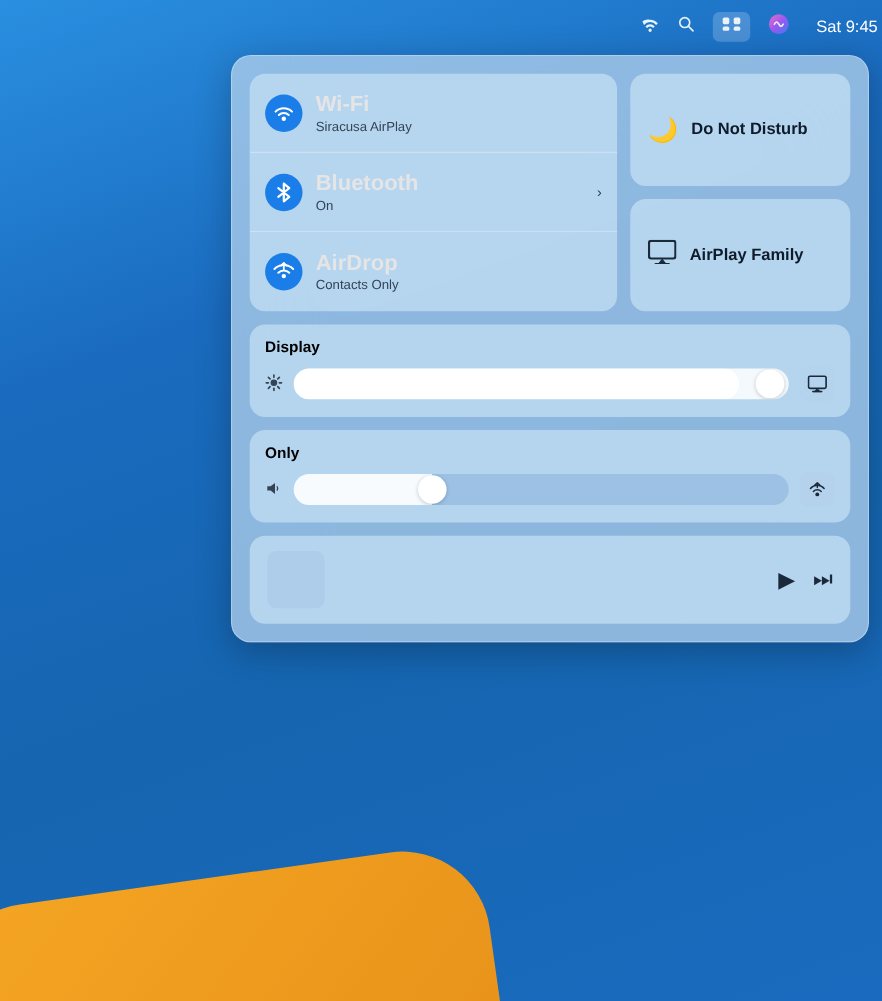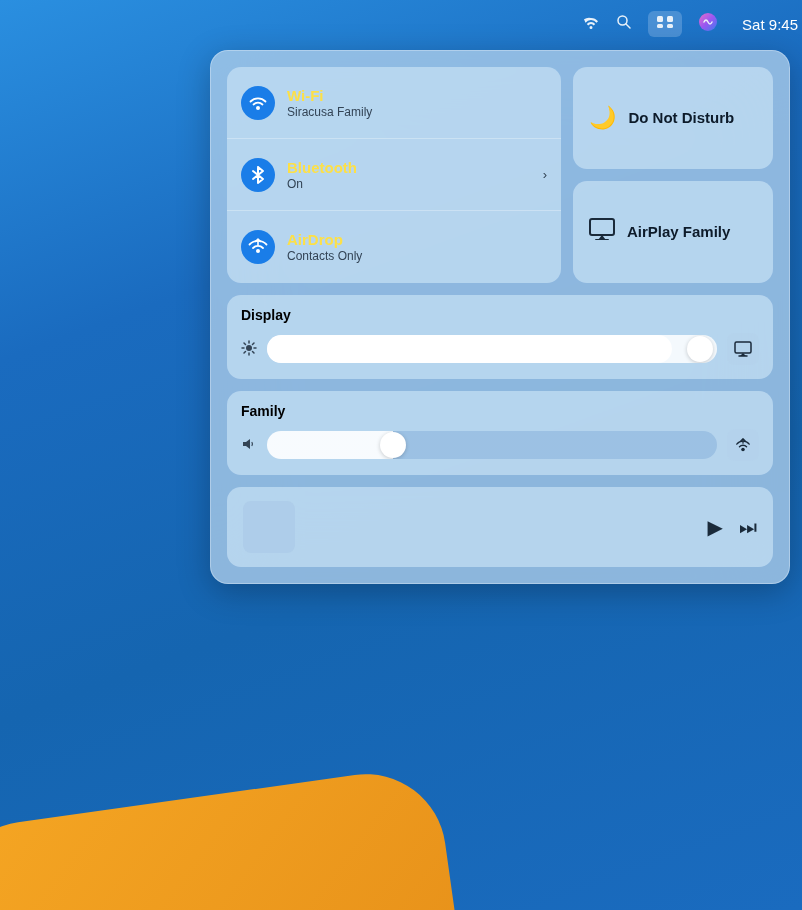--- a/index.html
+++ b/index.html
@@ -131,23 +131,23 @@
       flex-shrink: 0;
       color: white;
       font-size: 16px;
     }
 
     .conn-text {
       flex: 1;
     }
 
     .conn-title {
-      font-size: 15px;
+      font-size: 20px;
       font-weight: 600;
-      color: #fde047;
+      color: #e5e5e5;
     }
 
     .conn-subtitle {
       font-size: 12px;
       color: #334455;
       margin-top: 1px;
     }
 
     .conn-arrow {
       color: #334455;
@@ -357,21 +357,21 @@
       <div class="connectivity-item">
         <div class="conn-icon">
           <svg class="wifi-svg" viewBox="0 0 20 20" fill="white">
             <circle cx="10" cy="15" r="2" fill="white"></circle>
             <path d="M5.5 11.5a6.5 6.5 0 0 1 9 0" stroke="white" stroke-width="1.8" fill="none" stroke-linecap="round"></path>
             <path d="M2.5 8.5a10.5 10.5 0 0 1 15 0" stroke="white" stroke-width="1.8" fill="none" stroke-linecap="round"></path>
           </svg>
         </div>
         <div class="conn-text">
           <div class="conn-title">Wi-Fi</div>
-          <div class="conn-subtitle">Siracusa Family</div>
+          <div class="conn-subtitle">Siracusa AirPlay</div>
         </div>
       </div>
 
       <div class="connectivity-item">
         <div class="conn-icon">
           <svg class="bt-svg" viewBox="0 0 14 20" fill="white">
             <path d="M7 2 L12 6 L7 10 L12 14 L7 18 M7 2 L7 18 M2 6 L7 10 M2 14 L7 10" stroke="white" stroke-width="2" fill="none" stroke-linecap="round" stroke-linejoin="round"></path>
           </svg>
         </div>
         <div class="conn-text">
@@ -441,21 +441,21 @@
         <svg width="18" height="16" viewBox="0 0 18 16" fill="none">
           <rect x="1" y="1" width="16" height="11" rx="1.5" stroke="#1a2a3a" stroke-width="1.5"></rect>
           <path d="M6 15 L9 12 L12 15 Z" fill="#1a2a3a"></path>
           <line x1="5" y1="15" x2="13" y2="15" stroke="#1a2a3a" stroke-width="1.5" stroke-linecap="round"></line>
         </svg>
       </div>
     </div>
   </div>
 
   <div class="slider-section">
-    <div class="slider-label">Family</div>
+    <div class="slider-label">Only</div>
     <div class="slider-row">
       <div class="slider-icon">
         <svg width="16" height="14" viewBox="0 0 16 14" fill="#334455">
           <path d="M2 5H5L9 2v10L5 9H2z"></path>
           <path d="M11 5.5a3 3 0 0 1 0 3" stroke="#334455" stroke-width="1.2" fill="none" stroke-linecap="round"></path>
         </svg>
       </div>
       <div class="slider-track" style="background: linear-gradient(to right, rgba(255,255,255,0.9) 28%, rgba(140,180,220,0.6) 28%);">
         <div class="slider-thumb" style="left: calc(28% - 13px);"></div>
       </div>

